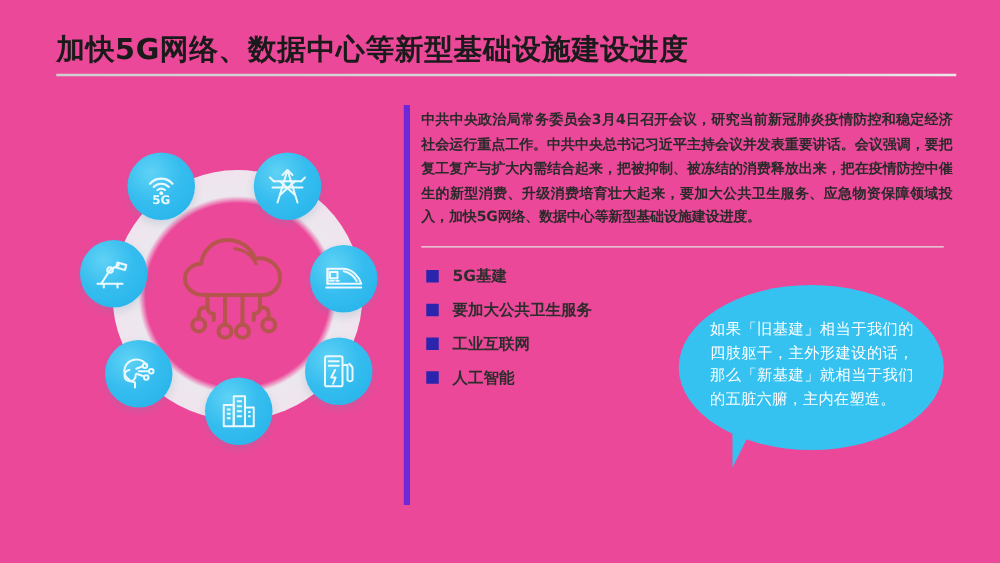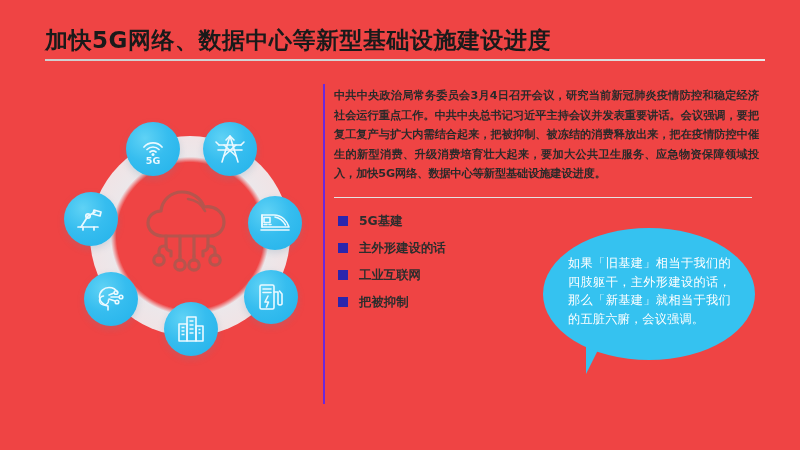--- a/index.html
+++ b/index.html
@@ -12,21 +12,21 @@
     background: #ffffff;
     font-family: "DejaVu Sans", "Liberation Sans", sans-serif;
     overflow: hidden;
     position: relative;
   }
 
   #slide {
     position: absolute;
     left: 0; top: 0;
     width: 800px; height: 450px;
-    background: #ef4444;
+    background: #ec4899;
   }
 
   
   #title-block {
     position: absolute;
     left: 45px;
     top: 26px;
     width: 720px;
   }
   #page-title {
@@ -80,21 +80,21 @@
     height: 112px;
   }
 
   
   #content-col {
     position: absolute;
     left: 323px;
     top: 84px;
     width: 445px;
     height: 320px;
-    border-left: 2px solid #6d28d9;
+    border-left: 5px solid #6d28d9;
     box-sizing: border-box;
   }
   #paragraph {
     position: absolute;
     left: 9px;
     top: 2px;
     width: 425px;
     font-family: "DejaVu Sans", "Liberation Sans", sans-serif;
     font-size: 11.2px;
     font-weight: bold;
@@ -186,21 +186,21 @@
 
   <div id="title-block">
     <div id="page-title">加快5G网络、数据中心等新型基础设施建设进度</div>
     <div id="title-rule"></div>
   </div>
 
   <div id="illustration">
 
     <div id="halo-ring"></div>
 
-    <div class="node" style="left:68px; top:16px; width:54px; height:54px;">
+    <div class="node" style="left:44px; top:16px; width:54px; height:54px;">
       <span>
         <svg width="34" height="34" viewBox="0 0 34 34">
           <g fill="none" stroke="#eaf9ff" stroke-width="1.7" stroke-linecap="round">
             <path d="M8 15 A12 12 0 0 1 26 15"></path>
             <path d="M11 17.5 A8.5 8.5 0 0 1 23 17.5"></path>
             <path d="M14 20 A5 5 0 0 1 20 20"></path>
           </g>
           <circle cx="17" cy="22.5" r="1.5" fill="#eaf9ff"></circle>
           <text x="17" y="31.5" font-family="DejaVu Sans, sans-serif" font-size="9.5" font-weight="bold" fill="#eaf9ff" text-anchor="middle">5G</text>
         </svg>
@@ -326,36 +326,36 @@
 
       <div class="bullet-row">
         <span class="bullet-sq"></span>
         <span class="bullet-text">5G基建</span>
       </div>
 
 
 
       <div class="bullet-row">
         <span class="bullet-sq"></span>
-        <span class="bullet-text">主外形建设的话</span>
+        <span class="bullet-text">要加大公共卫生服务</span>
       </div>
 
       <div class="bullet-row">
         <span class="bullet-sq"></span>
         <span class="bullet-text">工业互联网</span>
       </div>
 
 
       <div class="bullet-row">
         <span class="bullet-sq"></span>
-        <span class="bullet-text">把被抑制</span>
+        <span class="bullet-text">人工智能</span>
       </div>
 
     </div>
   </div>
 
   <div id="speech-bubble">
     <div id="bubble-tail"></div>
     <div id="bubble-body"></div>
-    <div id="bubble-text">如果「旧基建」相当于我们的四肢躯干，主外形建设的话，那么「新基建」就相当于我们的五脏六腑，会议强调。</div>
+    <div id="bubble-text">如果「旧基建」相当于我们的四肢躯干，主外形建设的话，那么「新基建」就相当于我们的五脏六腑，主内在塑造。</div>
   </div>
 
 </div>
 
 </body></html>

